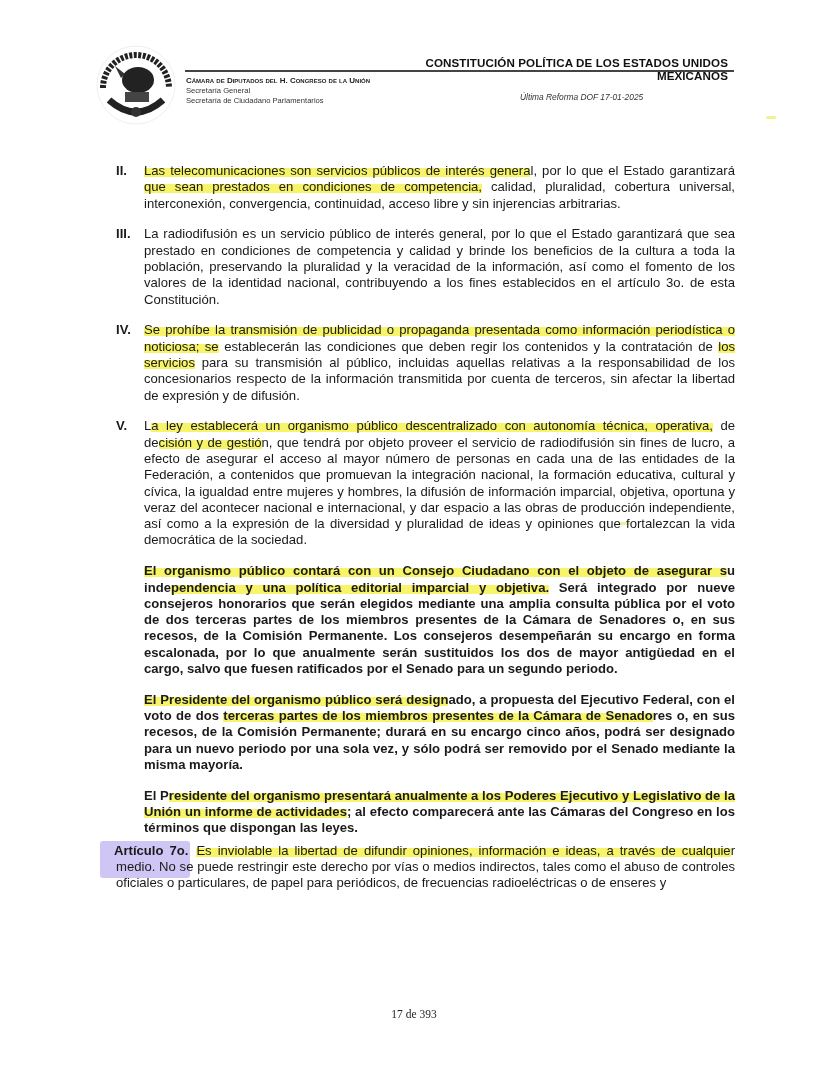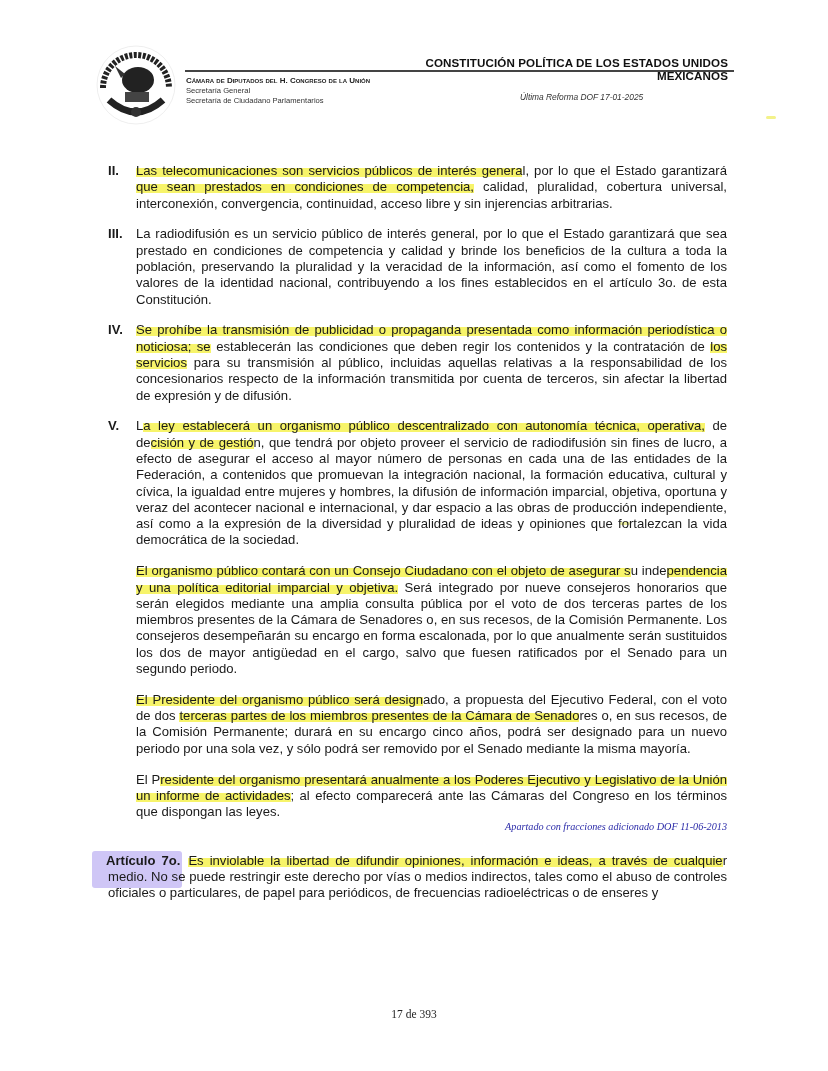--- a/index.html
+++ b/index.html
@@ -9,25 +9,25 @@
   .hdr-title { position: absolute; left: 364px; top: 56px; width: 364px; text-align: right;
                font-weight: bold; font-size: 11.6px; letter-spacing: 0.1px; color: #111; }
   .hdr-rule { position: absolute; left: 185px; top: 70px; width: 549px; height: 2px; background: #444; }
   .hdr-left { position: absolute; left: 186px; top: 76px; font-size: 7.6px; line-height: 10px; color: #333; }
   .hdr-left .cam { font-weight: bold; font-variant: small-caps; font-size: 8px; color: #222; }
   .hdr-right { position: absolute; left: 520px; top: 92px; width: 214px; text-align: left;
                font-style: italic; font-size: 8.4px; color: #333; }
   .stray-mark { position: absolute; left: 766px; top: 116px; width: 10px; height: 3px; background: #f3f28a; border-radius: 2px; }
   .stray-mark2 { position: absolute; left: 620px; top: 522px; width: 10px; height: 3px; background: #eef0a0; border-radius: 2px; }
 
-  .content { position: absolute; left: 108px; top: 163px; width: 619px; font-size: 13.1px; line-height: 16.3px; }
+  .content { position: absolute; left: 116px; top: 163px; width: 619px; font-size: 13.1px; line-height: 16.3px; }
   .frac { display: flex; margin-bottom: 14.5px; }
   .frac .num { width: 28px; flex: none; font-weight: bold; }
   .frac .body { flex: 1; text-align: justify; }
-  .para { margin-left: 28px; text-align: justify; margin-bottom: 14.5px; }
+  .para { margin-left: 28px; text-align: justify; margin-bottom: 14.5px; font-weight: bold; }
   .hl { background: linear-gradient(to bottom, transparent 35%, #f7f46a 35%, #f7f46a 92%, transparent 92%); }
   .notes { text-align: right; font-family: "Liberation Serif", serif; font-style: italic; font-size: 10.2px;
            line-height: 12px; color: #2a2aa8; margin-top: -14px; }
   .art { margin-top: 20px; text-align: justify; text-indent: 0; }
   .art-label { font-weight: bold; background: #cfc6f6; padding: 2px 2px 20px 14px; margin-left: -16px; border-radius: 3px; }
   .pageno { position: absolute; left: 0; width: 828px; top: 1008px; text-align: center;
             font-family: "Liberation Serif", serif; font-size: 11.5px; color: #222; }
 </style>
 </head>
 <body>
@@ -71,20 +71,19 @@
         <div class="num">V.</div>
         <div class="body"><span>L</span><span class="hl">a ley establecerá un organismo público descentralizado con autonomía técnica, operativa,</span><span> de de</span><span class="hl">cisión y de gestió</span><span>n, que tendrá por objeto proveer el servicio de radiodifusión sin fines de lucro, a efecto de asegurar el acceso al mayor número de personas en cada una de las entidades de la Federación, a contenidos que promuevan la integración nacional, la formación educativa, cultural y cívica, la igualdad entre mujeres y hombres, la difusión de información imparcial, objetiva, oportuna y veraz del acontecer nacional e internacional, y dar espacio a las obras de producción independiente, así como a la expresión de la diversidad y pluralidad de ideas y opiniones que fortalezcan la vida democrática de la sociedad.</span></div>
       </div>
     </div>
   <div id="paras">
       <div class="para"><span class="hl">El organismo público contará con un Consejo Ciudadano con el objeto de asegurar s</span><span>u inde</span><span class="hl">pendencia y una política editorial imparcial y objetiva.</span><span> Será integrado por nueve consejeros honorarios que serán elegidos mediante una amplia consulta pública por el voto de dos terceras partes de los miembros presentes de la Cámara de Senadores o, en sus recesos, de la Comisión Permanente. Los consejeros desempeñarán su encargo en forma escalonada, por lo que anualmente serán sustituidos los dos de mayor antigüedad en el cargo, salvo que fuesen ratificados por el Senado para un segundo periodo.</span></div>
       <div class="para"><span class="hl">El Presidente del organismo público será design</span><span>ado, a propuesta del Ejecutivo Federal, con el voto de dos </span><span class="hl">terceras partes de los miembros presentes de la Cámara de Senado</span><span>res o, en sus recesos, de la Comisión Permanente; durará en su encargo cinco años, podrá ser designado para un nuevo periodo por una sola vez, y sólo podrá ser removido por el Senado mediante la misma mayoría.</span></div>
       <div class="para"><span>El P</span><span class="hl">residente del organismo presentará anualmente a los Poderes Ejecutivo y Legislativo de la Unión un informe de actividades</span><span>; al efecto comparecerá ante las Cámaras del Congreso en los términos que dispongan las leyes.</span></div>
     </div>
   <div class="notes">
-    <div>Apartado con fracciones adicionado DOF 11-06-2013</div>
   </div>
   <div class="art" id="art7">
     <span class="art-label">Artículo 7o.</span><span id="art7body"><span> </span><span class="hl">Es inviolable la libertad de difundir opiniones, información e ideas, a través de cualquie</span><span>r medio. No se puede restringir este derecho por vías o medios indirectos, tales como el abuso de controles oficiales o particulares, de papel para periódicos, de frecuencias radioeléctricas o de enseres y</span></span>
   </div>
 </div>
 
 <div class="pageno">17 de 393</div>
 
 </body></html>

